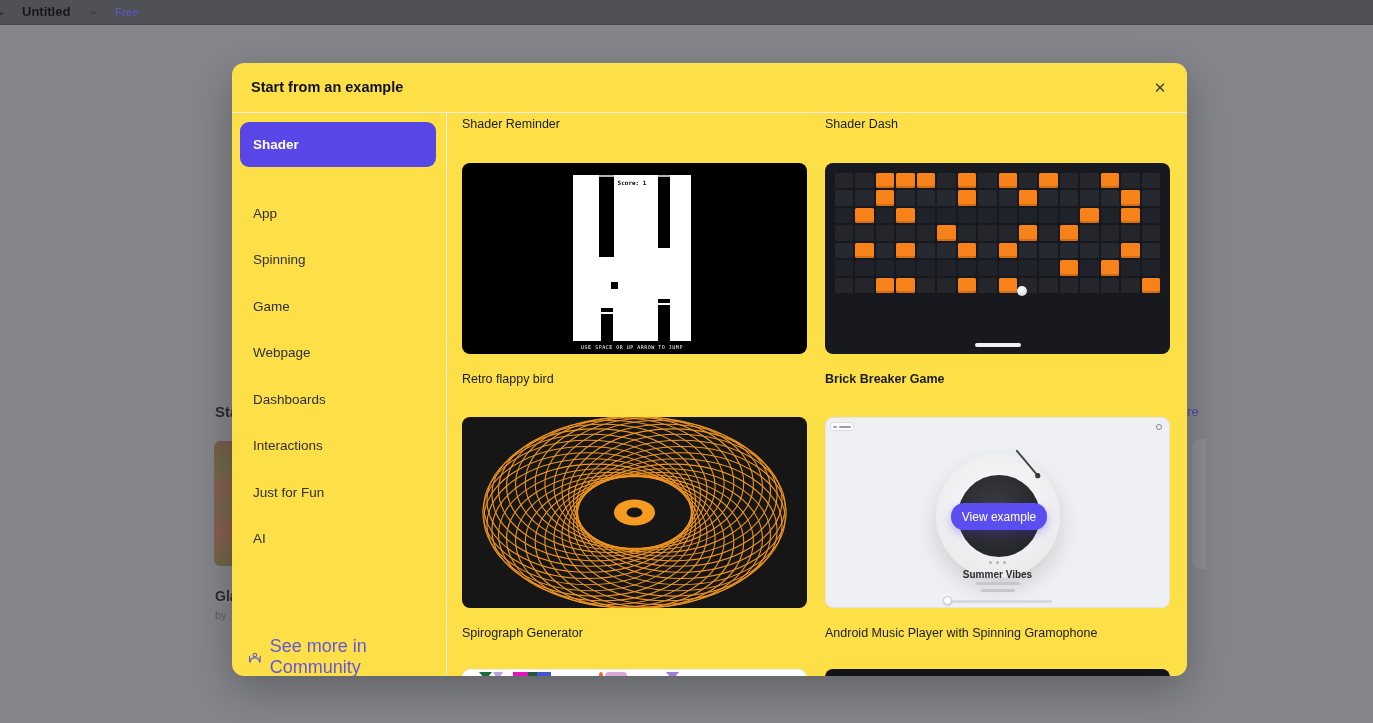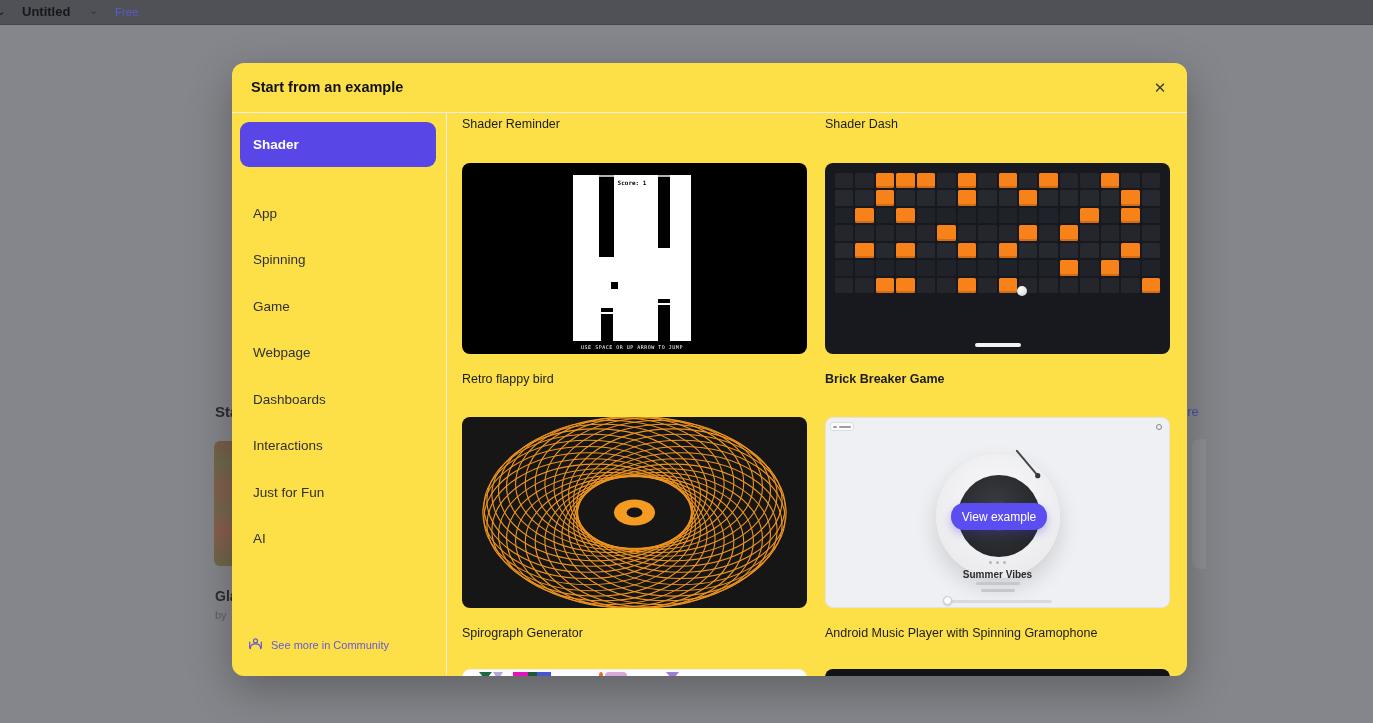--- a/index.html
+++ b/index.html
@@ -35,22 +35,22 @@
   .modal-body { position:relative; height:562px; }
 
   
   .sidebar { position:absolute; left:0; top:0; width:214px; height:562px; }
   .explore-btn { position:absolute; left:8px; top:9px; width:196px; height:45px; background:#5847e6;
                  border-radius:9px; color:#fff; font-size:13.5px; font-weight:600; display:flex;
                  align-items:center; padding-left:13px; cursor:pointer; }
   .side-nav { position:absolute; left:8px; top:77px; width:196px; }
   .side-item { height:46.5px; display:flex; align-items:center; padding-left:13px; font-size:13.5px;
                color:#2f3035; cursor:pointer; }
-  .side-footer { position:absolute; left:16px; top:523px; display:flex; align-items:flex-end; gap:8px;
-                 color:#6157e0; font-size:11px; cursor:pointer; }
+  .side-footer { position:absolute; left:16px; top:523px; display:flex; align-items:center; gap:8px;
+                 color:#6157e0; font-size:18px; cursor:pointer; }
   .vdivider { position:absolute; left:214px; top:0; width:1px; height:562px; background:#ececef; }
 
   
   .content { position:absolute; left:215px; top:0; width:740px; height:562px; }
   .card-label { position:absolute; font-size:12.5px; color:#1b1c20; }
   .card { position:absolute; width:345px; height:191px; border-radius:8px; overflow:hidden; cursor:pointer; }
   .col1 { left:15px; } .col2 { left:378px; }
 
   
   .card-flappy { background:#000; }

